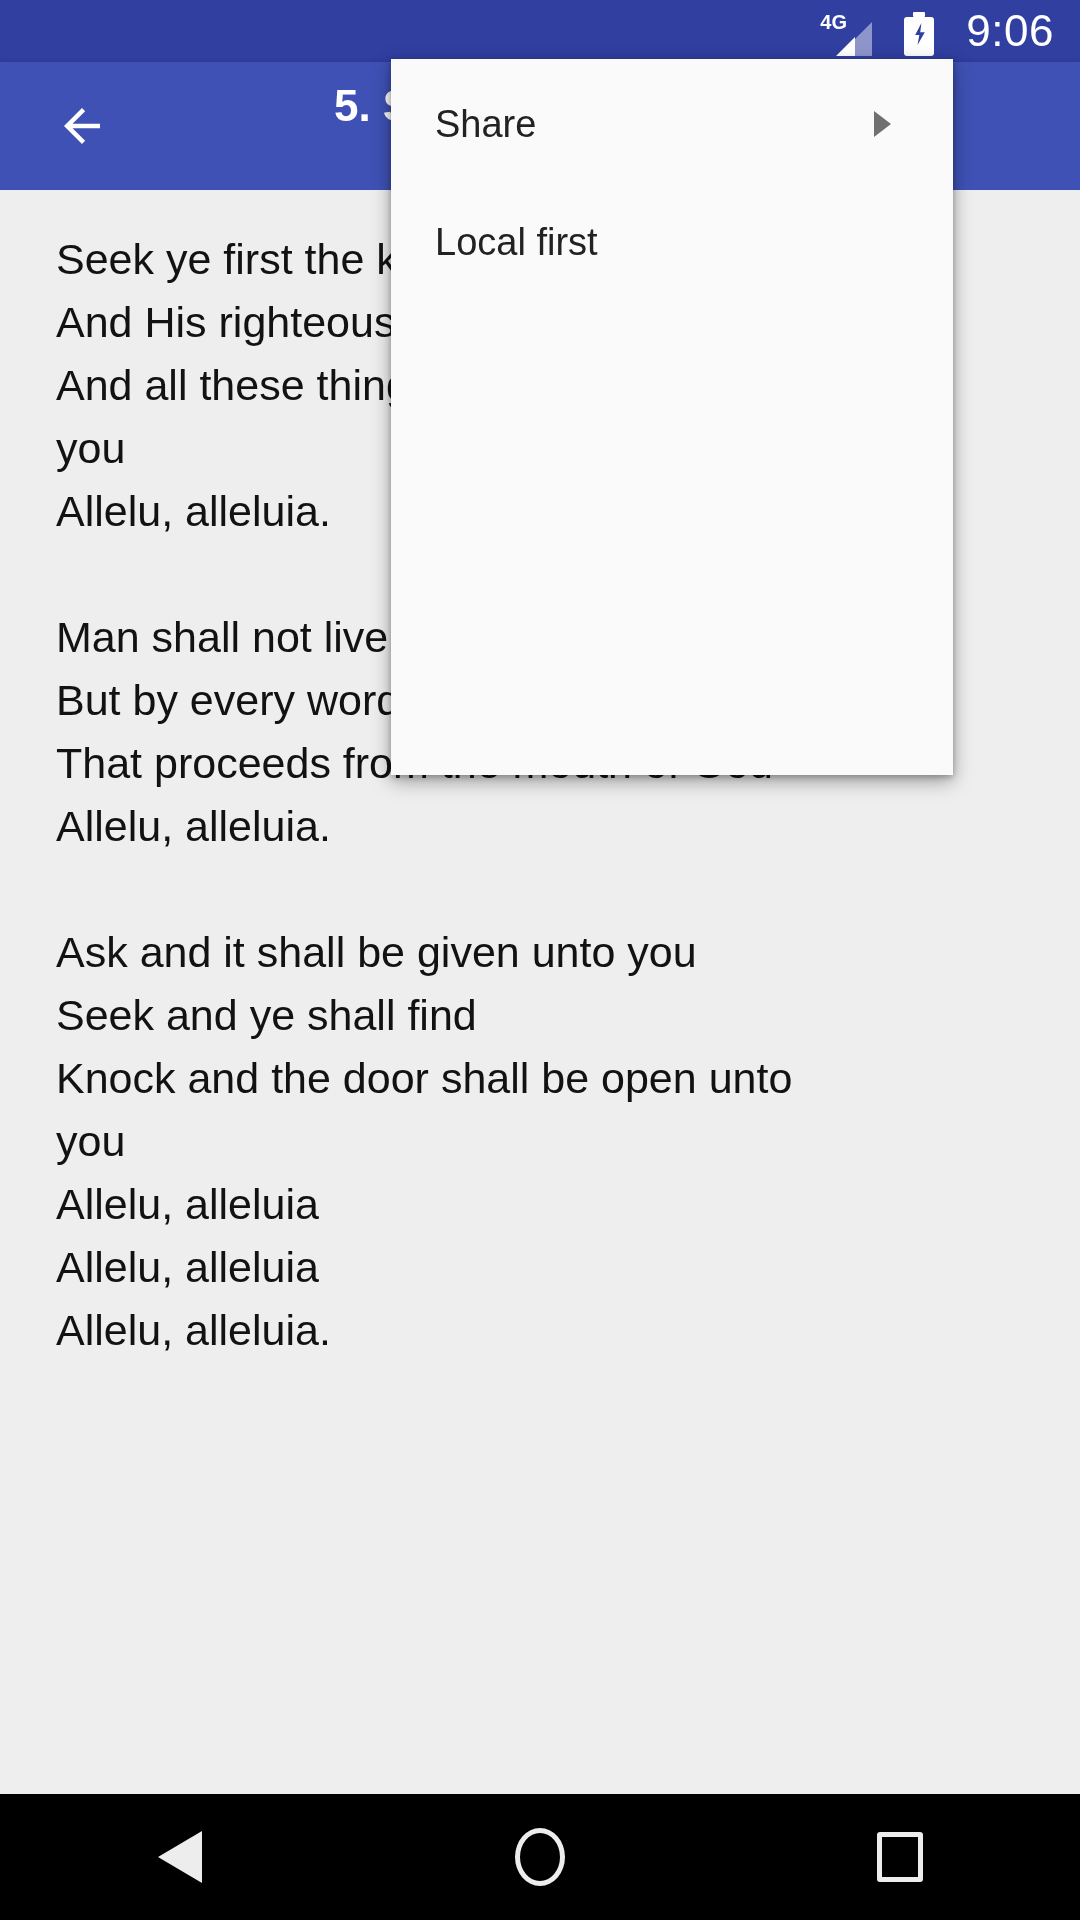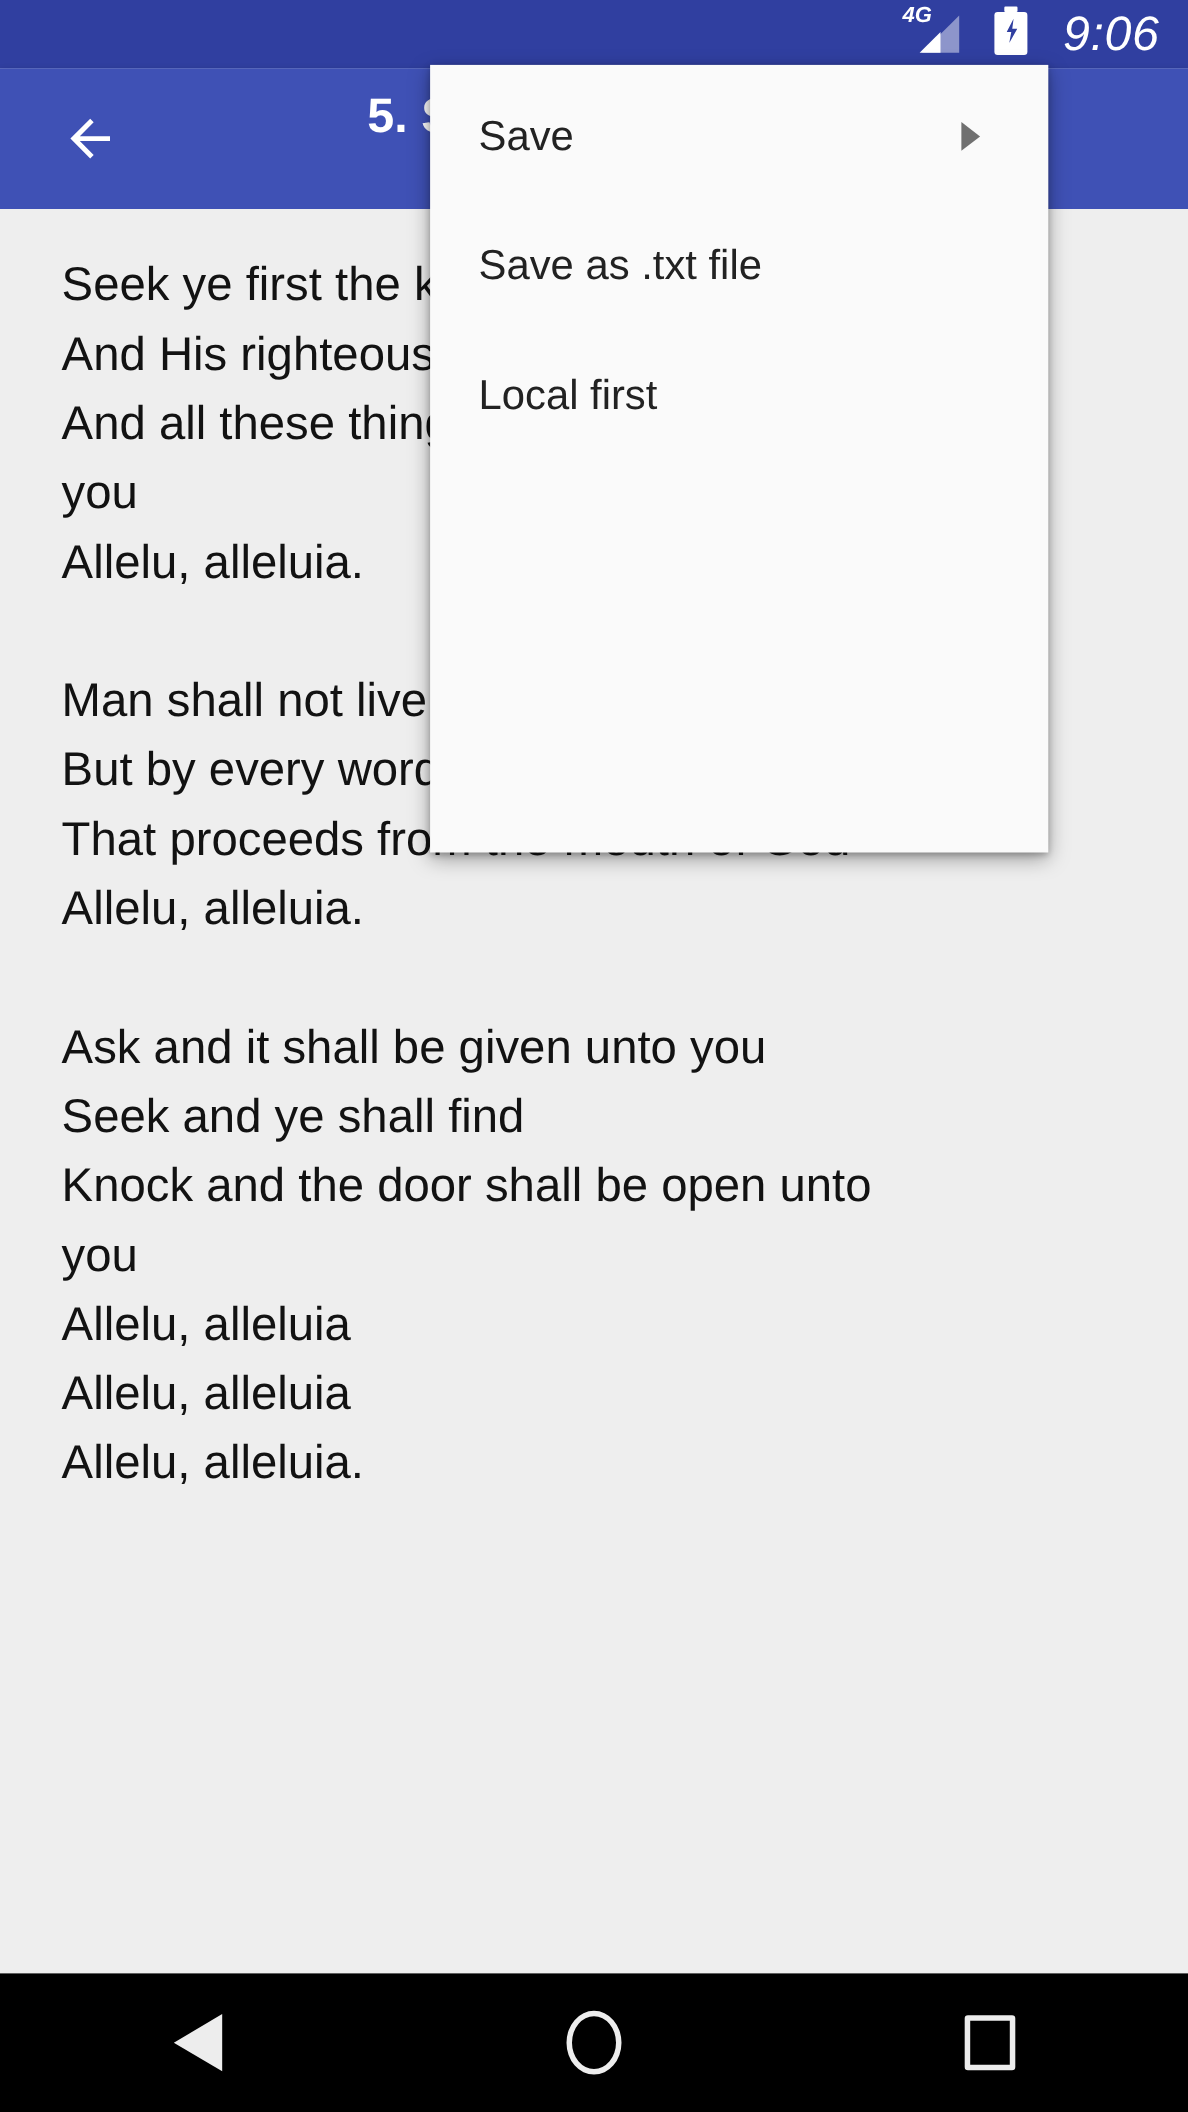--- a/index.html
+++ b/index.html
@@ -16,21 +16,21 @@
   }
 
   
   #status-bar {
     position:absolute; top:0; left:0;
     width:1080px; height:62px;
     background:#303FA0;
     display:flex; align-items:center; justify-content:flex-end;
     padding-right:26px;
   }
-  .sb-group { display:flex; align-items:flex-start; gap:32px;font-style:italic; }
+  .sb-group { display:flex; align-items:flex-end; gap:32px; }
   .net-icon { position:relative; width:52px; height:42px; }
   .net-icon .label {
     position:absolute; top:-2px; left:0;
     font-size:20px; font-weight:bold; color:#ffffff; line-height:1;
   }
   .net-icon .tri-full {
     position:absolute; right:0; bottom:0;
     width:0; height:0;
     border-left:34px solid transparent;
     border-bottom:34px solid rgba(255,255,255,0.45);
@@ -202,25 +202,22 @@
 Seek and ye shall find
 Knock and the door shall be open unto
 you
 Allelu, alleluia
 Allelu, alleluia
 Allelu, alleluia.</div>
   </div>
 
   <div id="popup-menu">
     <div class="menu-item">
-      <span class="mi-label">Save</span>
+      <span class="mi-label">Share</span>
       <span class="submenu-arrow"></span>
-    </div>
-    <div class="menu-item">
-      <span class="mi-label">Save as .txt file</span>
     </div>
     <div class="menu-item">
       <span class="mi-label">Local first</span>
     </div>
   </div>
 
   <div id="nav-bar">
     <div class="nav-btn">
       <span id="nav-back-tri"></span>
     </div>

